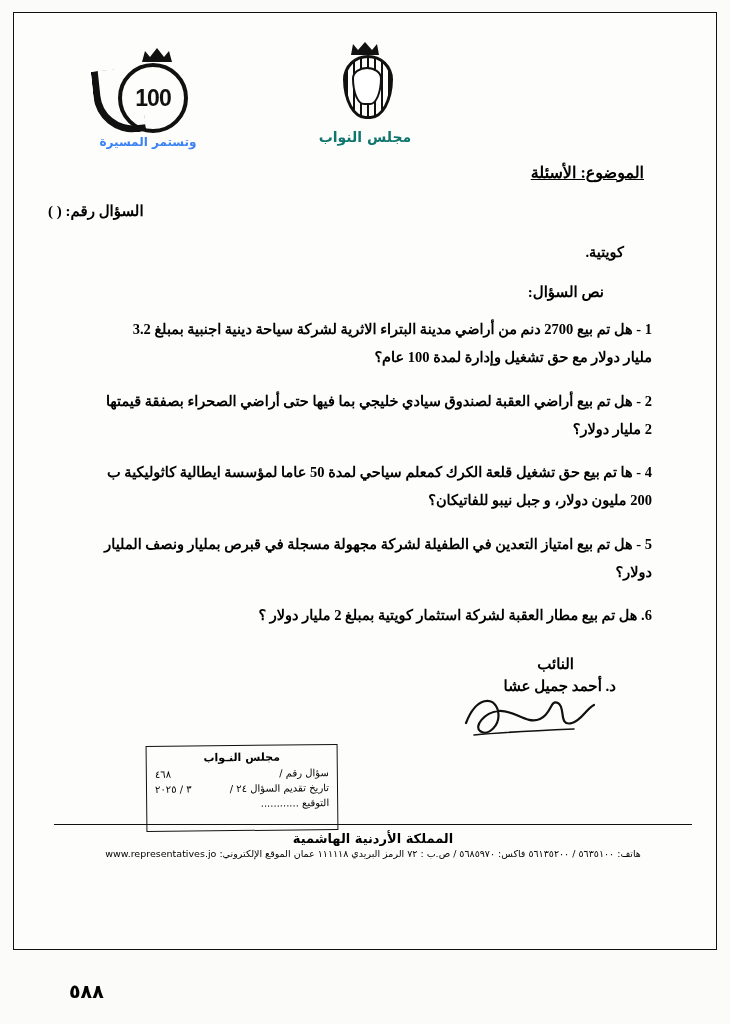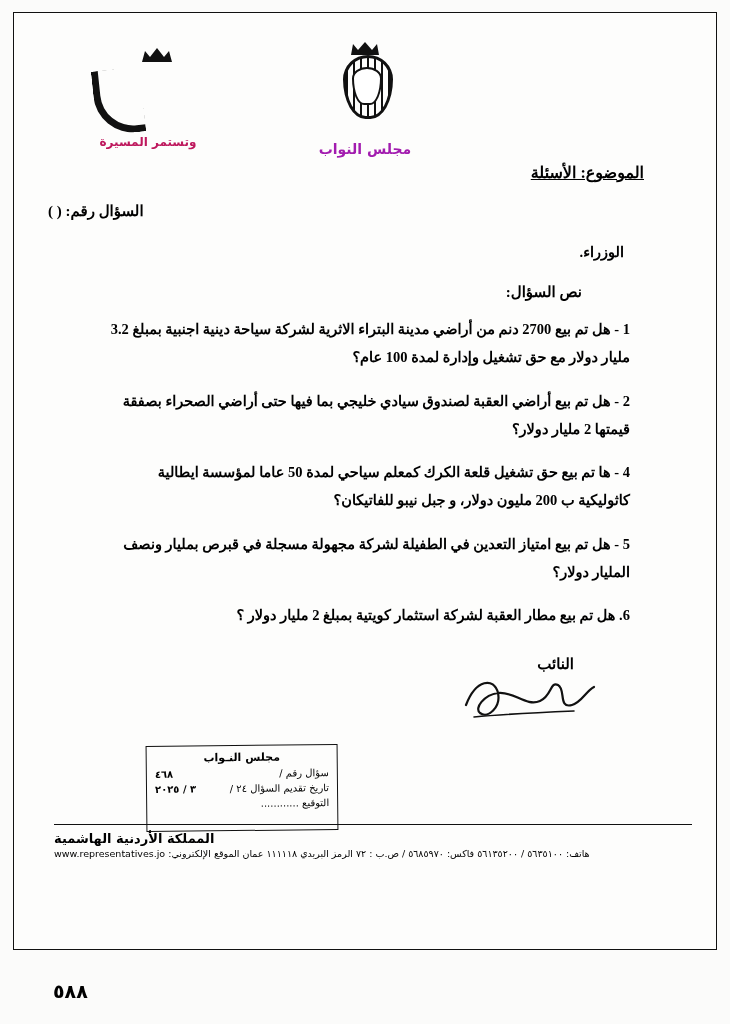--- a/index.html
+++ b/index.html
@@ -89,21 +89,21 @@
     height: 58px;
     border-left: 7px solid #111;
     border-bottom: 7px solid #111;
     border-radius: 0 0 0 40px;
     transform: rotate(-6deg);
   }
   .logo-left-caption {
     font-family: "DejaVu Sans", sans-serif;
     font-size: 12px;
     font-weight: bold;
-    color: #be185d;
+    color: #3b82f6;
     margin-top: 2px;
   }
 
   .logo-center {
     position: absolute;
     left: 50%;
     transform: translateX(-50%);
     top: 10px;
     width: 150px;
     text-align: center;
@@ -139,22 +139,22 @@
     width: 26px;
     height: 34px;
     background: #fff;
     border: 2px solid #111;
     border-radius: 50% 50% 40% 40% / 30% 30% 70% 70%;
   }
   .logo-center-caption {
     font-family: "DejaVu Sans", sans-serif;
     font-size: 14px;
     font-weight: bold;
-    color: #a21caf;
-    margin-top: 16px;
+    color: #0f766e;
+    margin-top: 4px;
     letter-spacing: 1px;
     text-align: center;
   }
 
   
   .doc-title {
     text-align: center;
     font-size: 21px;
     font-weight: bold;
     margin: 14px 0 26px 0;
@@ -183,24 +183,24 @@
     word-spacing: 3px;
   }
   .preamble .last {
     display: block;
     text-align: right;
     text-align-last: right;
   }
   .nass {
     font-size: 15px;
     font-weight: bold;
-    margin: 10px 100px 14px 0;
+    margin: 10px 78px 14px 0;
   }
   .q-list {
-    margin: 0 52px 0 56px;
+    margin: 0 30px 0 56px;
   }
   .q-item {
     font-size: 14.5px;
     font-weight: bold;
     line-height: 1.95;
     text-align: right;
     margin-bottom: 15px;
   }
   .signer-label {
     font-size: 15px;
@@ -241,33 +241,33 @@
     font-weight: bold;
     margin-bottom: 4px;
   }
   .stamp-row {
     font-size: 10px;
     display: flex;
     justify-content: space-between;
     margin-bottom: 4px;
     white-space: nowrap;
   }
-  .stamp-row .val { font-weight: bold; }
+  .stamp-row .val { font-weight: normal; }
   .stamp-sig {
     font-size: 10px;
     margin-top: 2px;
   }
 
   
   .footer {
     position: absolute;
     left: 40px;
     right: 24px;
     bottom: 90px;
-    text-align: left;
+    text-align: center;
   }
   .footer-rule {
     border-top: 1.6px solid #111;
     margin-bottom: 6px;
   }
   .footer-emblem {
     font-family: "DejaVu Sans", sans-serif;
     font-size: 13px;
     font-weight: bold;
     margin-bottom: 2px;
@@ -275,21 +275,21 @@
   .footer-line {
     font-family: "DejaVu Sans", sans-serif;
     font-size: 9.5px;
     direction: rtl;
     white-space: nowrap;
   }
   .footer-line .url { direction: ltr; display: inline-block; }
 
   .page-number {
     position: absolute;
-    left: 53px;
+    left: 69px;
     bottom: 22px;
     font-family: "DejaVu Sans", sans-serif;
     font-size: 19px;
     font-weight: bold;
     direction: rtl;
   }
 </style>
 </head>
 <body>
 
@@ -298,20 +298,21 @@
     <div class="paper-inner">
 
       <div class="header">
 
         <div class="logo-left">
           <div class="logo-100-wrap">
             <svg class="crown" viewBox="0 0 34 16">
               <path d="M2 15 L5 4 L10 10 L17 1 L24 10 L29 4 L32 15 Z" fill="#111"></path>
             </svg>
             <div class="swoosh"></div>
+            <div class="circle-100">100</div>
           </div>
           <div class="logo-left-caption">وتستمر المسيرة</div>
         </div>
 
         <div class="logo-center">
           <div class="emblem">
             <svg class="e-crown" viewBox="0 0 32 15">
               <path d="M2 14 L4 3 L9 9 L16 1 L23 9 L28 3 L30 14 Z" fill="#111"></path>
             </svg>
             <div class="e-body"></div>
@@ -320,34 +321,35 @@
           <div class="logo-center-caption">مجلس النواب</div>
         </div>
       </div>
 
 
       <div class="subject-line">الموضوع: الأسئلة</div>
 
       <div class="question-no">السؤال رقم:  (     )</div>
 
       <div class="preamble">
-        <span class="last">الوزراء.</span>
+        <span class="last">كويتية.</span>
       </div>
 
       <div class="nass">نص السؤال:</div>
 
       <div class="q-list">
         <div class="q-item">1 - هل تم بيع 2700 دنم من أراضي مدينة البتراء الاثرية لشركة سياحة دينية اجنبية بمبلغ 3.2 مليار دولار مع حق تشغيل وإدارة لمدة 100 عام؟</div>
         <div class="q-item">2 - هل تم بيع أراضي العقبة لصندوق سيادي خليجي بما فيها حتى أراضي الصحراء بصفقة قيمتها 2 مليار دولار؟</div>
         <div class="q-item">4 - ها تم بيع حق تشغيل قلعة الكرك كمعلم سياحي لمدة 50 عاما لمؤسسة ايطالية كاثوليكية ب 200 مليون دولار،  و جبل نيبو للفاتيكان؟</div>
         <div class="q-item">5 - هل تم بيع امتياز التعدين في الطفيلة لشركة مجهولة مسجلة في قبرص بمليار ونصف المليار دولار؟</div>
         <div class="q-item">6.  هل تم بيع مطار العقبة لشركة استثمار كويتية بمبلغ 2 مليار دولار ؟</div>
       </div>
 
       <div class="signer-label">النائب</div>
+      <div class="signer-name">د. أحمد جميل عشا</div>
       <div class="signature">
         <svg width="150" height="56" viewBox="0 0 150 56">
           <path d="M12 34 C22 8, 40 6, 44 22 C47 36, 34 48, 26 42 C20 37, 30 24, 44 22 C60 20, 72 36, 86 30 C98 25, 96 10, 104 14 C112 18, 104 38, 118 34 C128 31, 132 20, 140 16" fill="none" stroke="#111" stroke-width="2.2" stroke-linecap="round"></path>
           <path d="M20 46 C40 44, 72 42, 120 40" fill="none" stroke="#111" stroke-width="1.6" stroke-linecap="round"></path>
         </svg>
       </div>
 
       <div class="stamp">
         <div class="stamp-title">مجلس النـواب</div>
         <div class="stamp-row">

